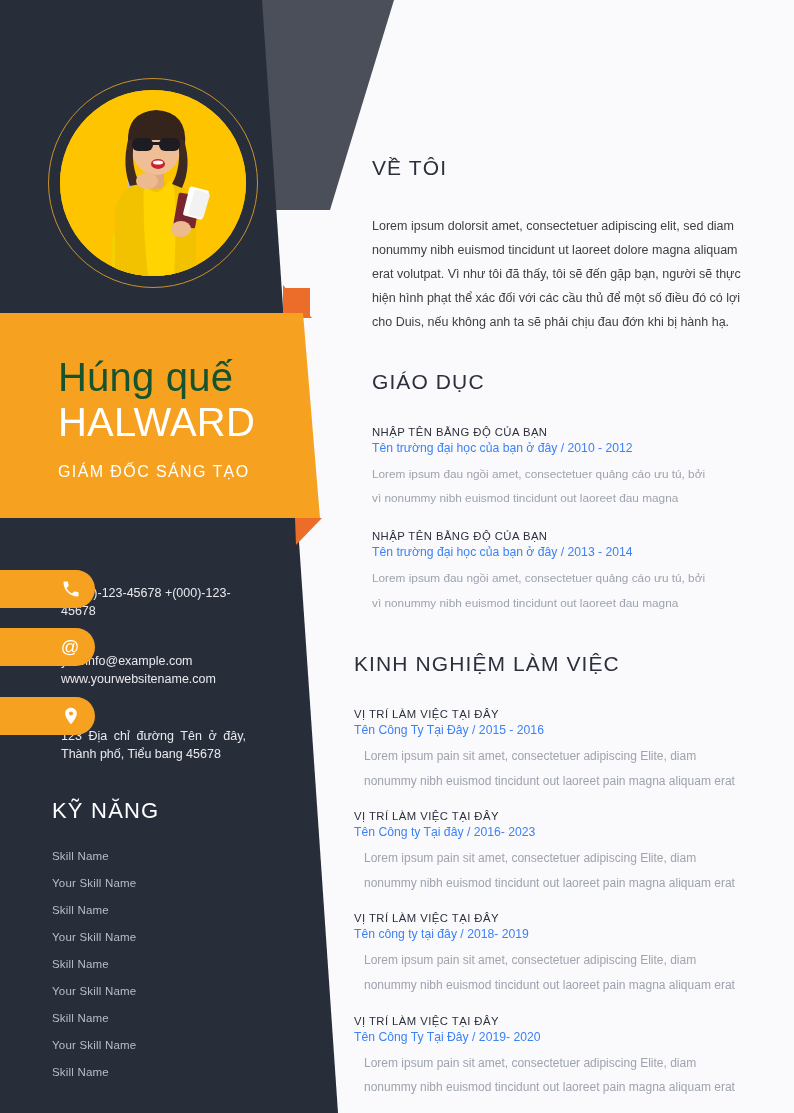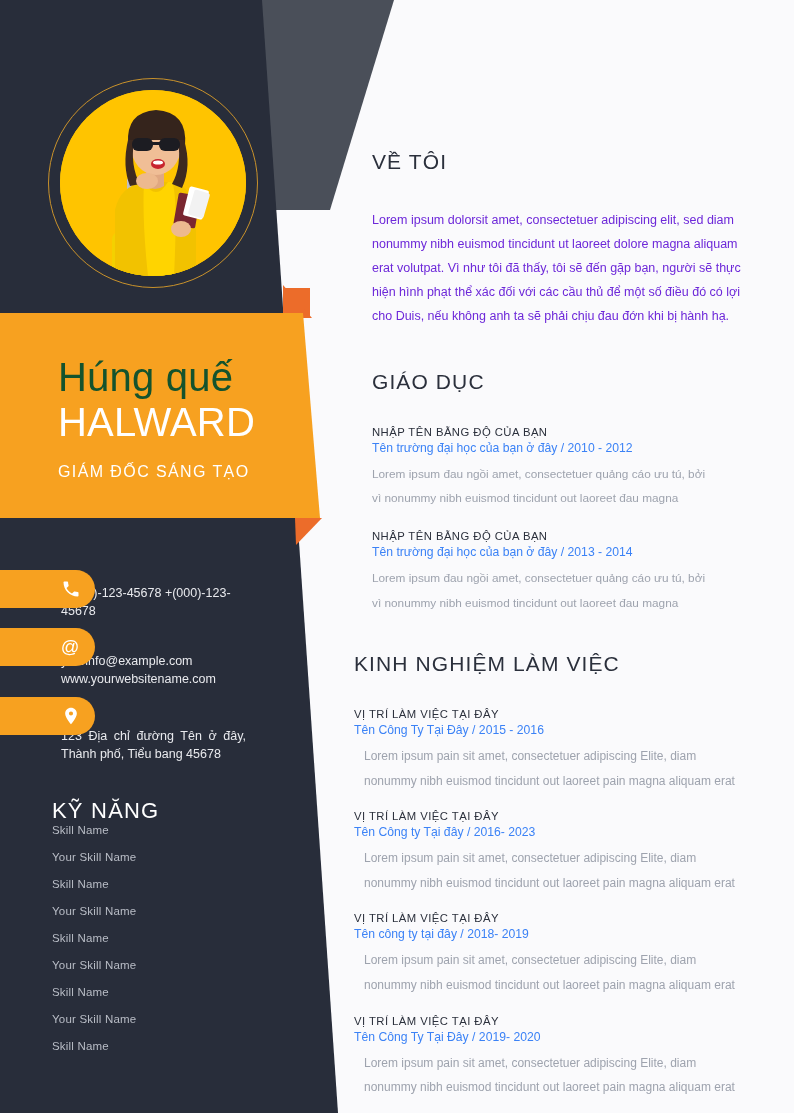--- a/index.html
+++ b/index.html
@@ -60,32 +60,32 @@
   .contact-text.addr{text-align:justify;}
   .row-phone .contact-text{padding-top:14px;}
   .row-mail{margin-top:6px;}
   .row-mail .contact-text{padding-top:24px;}
   .row-addr{margin-top:4px;}
   .row-addr .contact-text{padding-top:30px;}
 
   
   .skills{position:absolute;left:52px;top:798px;width:230px;}
   .skills-title{
-    font-size:22px;color:#FFFFFF;letter-spacing:1.2px;
+    font-size:22px;color:#FFFFFF;letter-spacing:1.2px;margin-bottom:26px;
   }
   .skill-item{
     font-size:11.5px;color:#B9BDC6;margin-bottom:15px;letter-spacing:0.2px;
   }
 
   .sec-title{
     font-size:21px;color:#2B303C;letter-spacing:1.1px;font-weight:400;
   }
-  .about{position:absolute;left:372px;top:150px;width:372px;}
+  .about{position:absolute;left:372px;top:156px;width:372px;}
   .about-body{
-    margin-top:34px;font-size:12.5px;line-height:1.92;color:#6d28d9;
+    margin-top:34px;font-size:12.5px;line-height:1.92;color:#404040;
   }
 
   .edu{position:absolute;left:372px;top:370px;width:400px;}
   .edu-list{margin-top:32px;}
   .entry{margin-bottom:20px;}
   .entry-title{
     font-size:11.3px;color:#2B303C;letter-spacing:0.45px;margin-bottom:3px;
   }
   .entry-sub{
     font-size:12.2px;color:#3b82f6;margin-bottom:7px;

